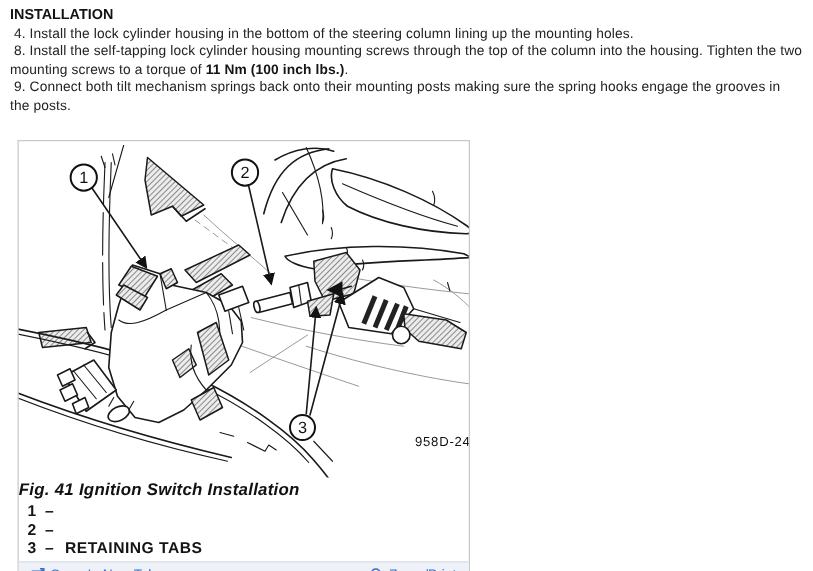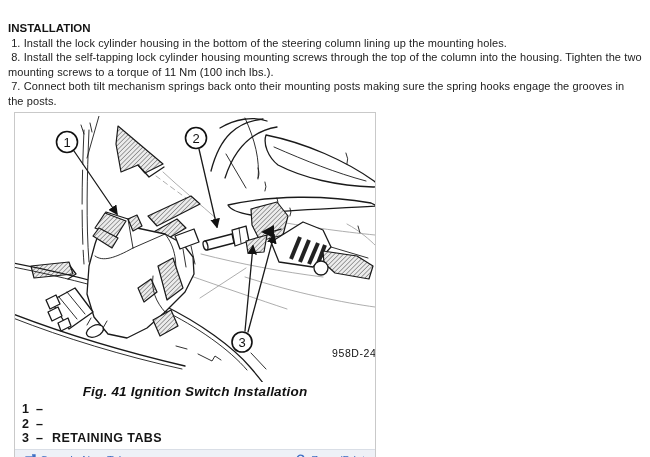--- a/index.html
+++ b/index.html
@@ -3,37 +3,37 @@
 <meta charset="utf-8">
 <style>
   html,body{margin:0;padding:0;}
   body{
     width:650px;height:457px;overflow:hidden;position:relative;
     background:#ffffff;
     font-family:"Liberation Sans","DejaVu Sans",sans-serif;
     color:#1f1f1f;
   }
   
-  .instructions{padding:21px 8px 0 8px;}
+  .instructions{padding:5px 8px 0 8px;}
   .instructions h2{
     margin:0;font-size:11.5px;font-weight:700;line-height:14.6px;color:#141414;
   }
   .instructions p{
     margin:0;font-size:11px;line-height:14.6px;white-space:pre-wrap;
     letter-spacing:.1px;color:#222;
   }
-  .instructions b{font-weight:400;color:#141414;}
+  .instructions b{font-weight:700;color:#141414;}
   
   .figure-panel{
     position:absolute;left:14px;top:112px;width:360px;
     background:#fff;border:1px solid var(--panel-border,#c9c9c9);
   }
   .drawing-wrap{margin-top:3px;line-height:0;}
   .fig-caption{
-    text-align:center;font-size:13.5px;font-weight:700;font-style:italic;
+    font-size:13.5px;font-weight:700;font-style:italic;
     letter-spacing:.2px;color:#111;line-height:17px;margin-top:1px;
   }
   .legend{padding:2px 0 2px 7px;}
   .legend-row{display:flex;font-size:12.5px;font-weight:700;letter-spacing:.4px;
     line-height:14.6px;color:#151515;}
   .legend-row .lnum{width:14px;}
   .legend-row .lsep{width:16px;text-align:left;}
   
   .actions-bar{
     margin-top:1px;border-top:1px solid #d9dee6;background:var(--bar-bg,#eef1f7);
@@ -53,23 +53,23 @@
   .hat{fill:url(#hatch);stroke:#1a1a1a;stroke-width:1.2;stroke-linejoin:round;}
   .callout-circle{fill:#fff;stroke:#111;stroke-width:1.6;}
   .callout-num{font-family:"Liberation Sans",sans-serif;font-size:13px;fill:#111;text-anchor:middle;}
   .code-text{font-family:"Liberation Sans",sans-serif;font-size:10.5px;letter-spacing:.6px;fill:#111;}
 </style>
 </head>
 <body>
 
 <div class="instructions">
   <h2>INSTALLATION</h2>
-  <p> 1. Install the lock cylinder housing in the bottom of the steering column lining up the mounting holes.</p>
+  <p> 4. Install the lock cylinder housing in the bottom of the steering column lining up the mounting holes.</p>
   <p><span> 8. Install the self-tapping lock cylinder housing mounting screws through the top of the column into the housing. Tighten the two mounting screws to a torque of </span><b>11 Nm (100 inch lbs.)</b><span>.</span></p>
-  <p> 7. Connect both tilt mechanism springs back onto their mounting posts making sure the spring hooks engage the grooves in the posts.</p>
+  <p> 9. Connect both tilt mechanism springs back onto their mounting posts making sure the spring hooks engage the grooves in the posts.</p>
 </div>
 
 <div class="figure-panel">
 
   <div class="drawing-wrap">
   <svg width="360" height="266" viewBox="0 0 360 266" xmlns="http://www.w3.org/2000/svg">
     <defs>
       <pattern id="hatch" width="3.2" height="3.2" patternUnits="userSpaceOnUse" patternTransform="rotate(45)">
         <rect width="3.2" height="3.2" fill="#ececec"></rect>
         <line x1="0" y1="0" x2="0" y2="3.2" stroke="#4d4d4d" stroke-width="1"></line>

